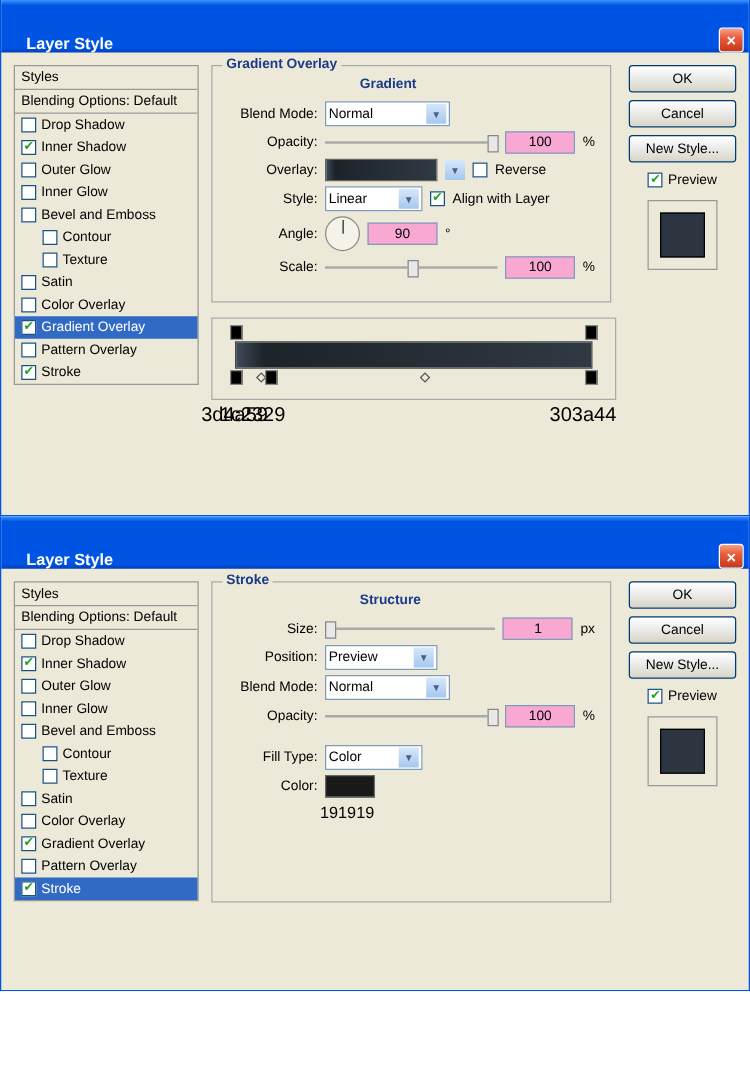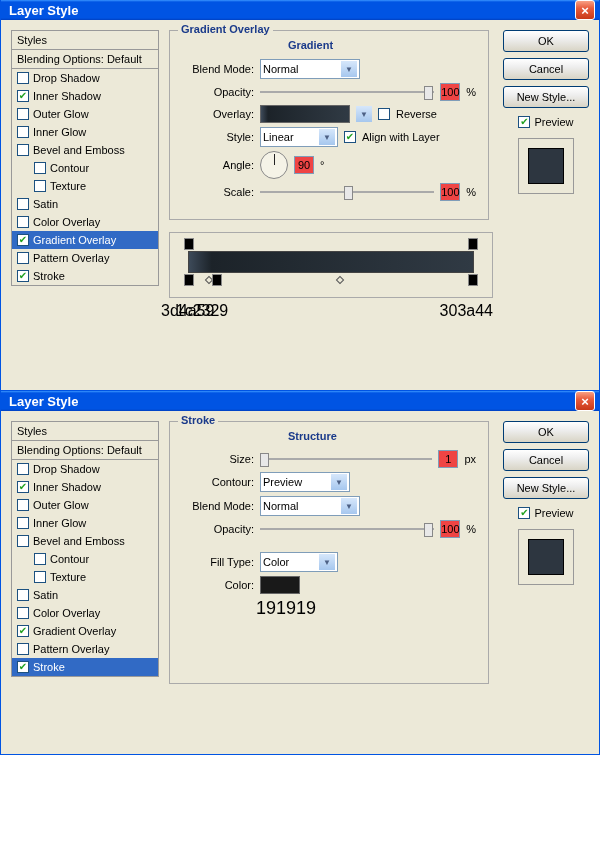--- a/index.html
+++ b/index.html
@@ -5,26 +5,26 @@
 * { box-sizing: border-box; }
 body {
   margin: 0;
   font-family: Tahoma, Arial, sans-serif;
   font-size: 11px;
   background: #fff;
   width: 600px;
 }
 .dialog { border: 1px solid #0054e3; border-top: none; background: #ece9d8; }
 .titlebar {
-  height: 20px;
+  height: 42px;
   background: linear-gradient(to bottom, #3a95ff 0%, #0054e3 10%, #0054e3 90%, #0040c0 100%);
   display: flex;
-  align-items: center;
+  align-items: flex-end;
   justify-content: space-between;
-  padding: 0 4px 0 8px;
+  padding: 0 4px 0 20px;
   color: #fff;
   font-weight: bold;
   font-size: 13px;
 }
 .close-btn {
   width: 20px; height: 20px;
   background: linear-gradient(to bottom, #f8a084, #e85c3c 40%, #c83818);
   border: 1px solid #fff;
   border-radius: 3px;
   color: #fff;
@@ -103,23 +103,23 @@
   font-size: 8px;
   color: #4d6185;
 }
 .grad-swatch {
   border: 1px solid #666;
   height: 18px;
   background: linear-gradient(to right, #3d4a59 0%, #1c2329 8%, #303a44 100%);
 }
 .num {
   border: 1px solid #7f9db9;
-  background: #ef4444;
+  background: #f9a8d4;
   height: 18px;
-  width: 20px;
+  width: 56px;
   text-align: center;
   line-height: 16px;
 }
 .slider { flex: 1; height: 16px; position: relative; }
 .slider::before { content: ""; position: absolute; left: 0; right: 0; top: 7px; height: 2px; background: #aaa; }
 .thumb {
   position: absolute;
   top: 2px;
   width: 9px; height: 14px;
   background: #e8e8e8;
@@ -419,21 +419,21 @@
         <div class="sublegend">Structure</div>
         <div class="row">
           <span class="lbl">Size:</span>
           <div class="slider">
               <div class="thumb" style="left:0%"></div>
             </div>
           <div class="num">1</div>
           <span>px</span>
         </div>
         <div class="row">
-          <span class="lbl">Contour:</span>
+          <span class="lbl">Position:</span>
           <div class="select" style="width:90px">
               <span>Preview</span>
               <span class="sel-btn">▼</span>
             </div>
         </div>
         <div class="row">
           <span class="lbl">Blend Mode:</span>
           <div class="select" style="width:100px">
               <span>Normal</span>
               <span class="sel-btn">▼</span>
@@ -451,21 +451,21 @@
           <span class="lbl">Fill Type:</span>
           <div class="select" style="width:78px">
               <span>Color</span>
               <span class="sel-btn">▼</span>
             </div>
         </div>
         <div class="row">
           <span class="lbl">Color:</span>
           <div class="color-swatch"></div>
         </div>
-        <div style="text-align:left;padding-left:74px;font-size:18px;font-family:Arial">191919</div>
+        <div style="text-align:left;padding-left:74px;font-size:13px;font-family:Arial">191919</div>
         <div style="height:50px"></div>
       </div>
       <div style="height:60px"></div>
     </div>
     <div class="buttons">
       <div class="btn">
           <span>OK</span>
         </div>
       <div class="btn">
           <span>Cancel</span>

